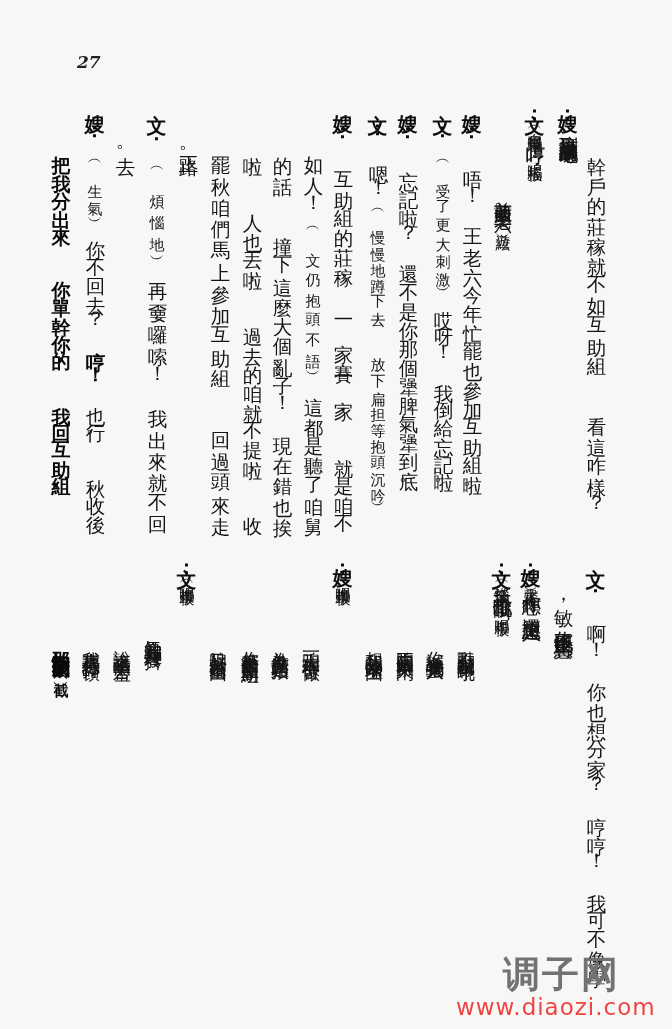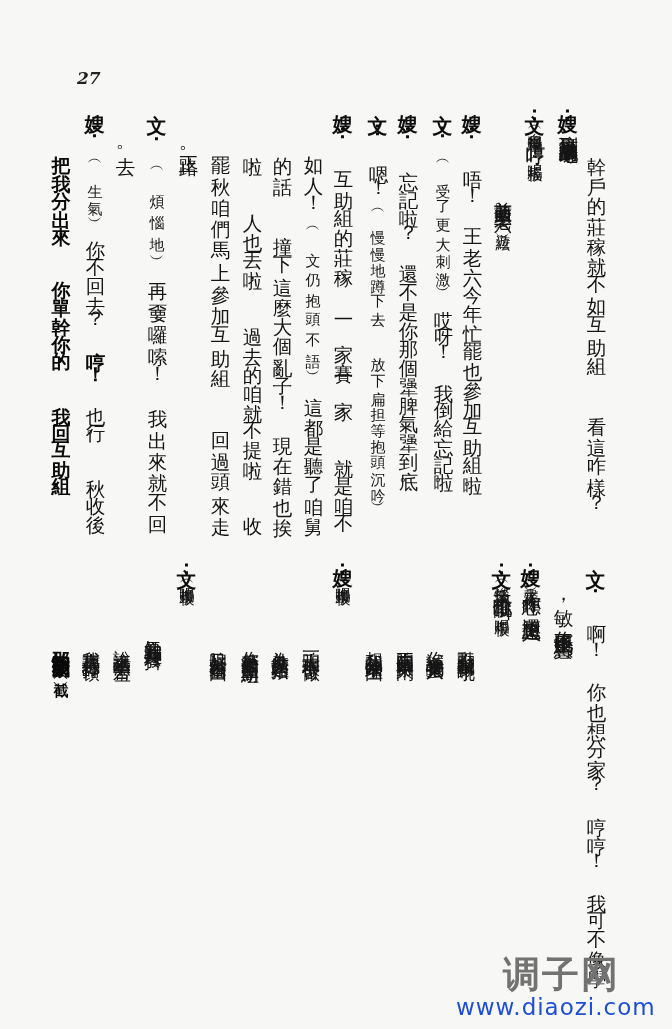--- a/index.html
+++ b/index.html
@@ -5,21 +5,21 @@
   html, body { margin: 0; padding: 0; }
   body {
     width: 672px; height: 1029px; position: relative; overflow: hidden;
     background: #f7f7f5;
     font-family: "DejaVu Serif", serif;
     color: #151515;
   }
   .page-num {
     position: absolute; left: 77px; top: 52px;
     font-size: 17px; font-style: italic; font-weight: bold;
-    font-family: "DejaVu Serif", serif; color: #222; margin-top: 16px;
+    font-family: "DejaVu Serif", serif; color: #222;
   }
   .col {
     position: absolute;
     writing-mode: vertical-rl;
     text-orientation: mixed;
     width: 26px; line-height: 26px;
     font-family: "DejaVu Serif", serif;
   }
   .col.j {
     text-align: justify;
@@ -34,21 +34,21 @@
   .b  { font-weight: bold; color: #0a0a0a; }
   .gap { margin-block-start: 8px; }
   .wm-logo {
     position: absolute; left: 503px; top: 950px;
     font-size: 37px; font-weight: bold; letter-spacing: 2px;
     color: #727272; font-family: "DejaVu Sans", sans-serif;
   }
   .wm-url {
     position: absolute; left: 456px; top: 994px;
     font-size: 23px; letter-spacing: 1px;
-    color: #1d4ed8; font-family: "DejaVu Sans", sans-serif;
+    color: #ef4444; font-family: "DejaVu Sans", sans-serif;
   }
 </style>
 </head>
 <body>
 
 <div class="page-num">27</div>
 
 <div class="col j" style="left:583px; top:141px; height:360px;">
   <span class="s">幹戶的莊稼就不如互助組，看這咋樣？</span>
 </div>

